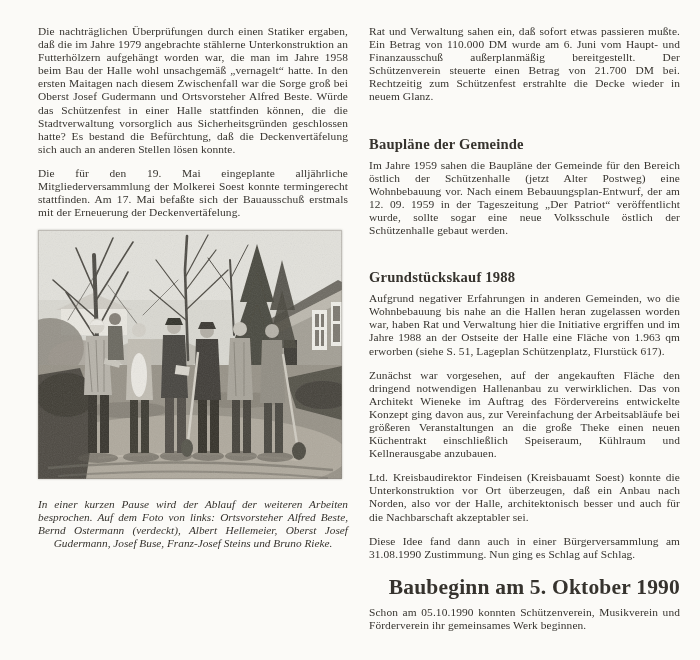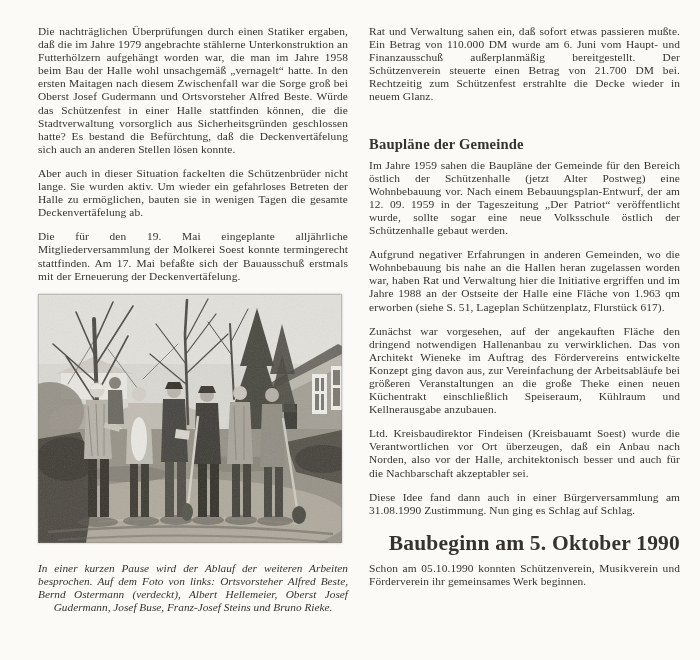--- a/index.html
+++ b/index.html
@@ -71,21 +71,20 @@
   }
 </style>
 </head>
 <body>
 
 <div class="page">
   <div class="columns">
 
     <div class="col left">
       <p class="body-par">Die nachträglichen Überprüfungen durch einen Statiker ergaben, daß die im Jahre 1979 angebrachte stählerne Unterkonstruktion an Futterhölzern aufgehängt worden war, die man im Jahre 1958 beim Bau der Halle wohl unsachgemäß „vernagelt“ hatte. In den ersten Maitagen nach diesem Zwischenfall war die Sorge groß bei Oberst Josef Gudermann und Ortsvorsteher Alfred Beste. Würde das Schützenfest in einer Halle stattfinden können, die die Stadtverwaltung vorsorglich aus Sicherheitsgründen geschlossen hatte? Es bestand die Befürchtung, daß die Deckenvertäfelung sich auch an anderen Stellen lösen konnte.</p>
-      <p class="body-par">Aber auch in dieser Situation fackelten die Schützenbrüder nicht lange. Sie wurden aktiv. Um wieder ein gefahrloses Betreten der Halle zu ermöglichen, bauten sie in wenigen Tagen die gesamte Deckenvertäfelung ab.</p>
       <p class="body-par">Die für den 19. Mai eingeplante alljährliche Mitgliederversammlung der Molkerei Soest konnte termingerecht stattfinden. Am 17. Mai befaßte sich der Bauausschuß erstmals mit der Erneuerung der Deckenvertäfelung.</p>
 
       <figure class="photo">
         <svg width="304" height="249" viewBox="0 0 304 249" xmlns="http://www.w3.org/2000/svg">
           <defs>
             <filter id="soften">
                 <feGaussianBlur stdDeviation="0.55"></feGaussianBlur>
               </filter>
             <filter id="grainF" x="0" y="0" width="100%" height="100%">
               <feTurbulence type="fractalNoise" baseFrequency="0.9" numOctaves="2"></feTurbulence>
@@ -241,23 +240,24 @@
 
       <figcaption class="caption">In einer kurzen Pause wird der Ablauf der weiteren Arbeiten besprochen. Auf dem Foto von links: Ortsvorsteher Alfred Beste, Bernd Ostermann (verdeckt), Albert Hellemeier, Oberst Josef Gudermann, Josef Buse, Franz-Josef Steins und Bruno Rieke.</figcaption>
     </div>
 
     <div class="col right">
       <p class="body-par">Rat und Verwaltung sahen ein, daß sofort etwas passieren mußte. Ein Betrag von 110.000 DM wurde am 6. Juni vom Haupt- und Finanzausschuß außerplanmäßig bereitgestellt. Der Schützenverein steuerte einen Betrag von 21.700 DM bei. Rechtzeitig zum Schützenfest erstrahlte die Decke wieder in neuem Glanz.</p>
 
       <h3 class="section-heading">Baupläne der Gemeinde</h3>
       <p class="body-par">Im Jahre 1959 sahen die Baupläne der Gemeinde für den Bereich östlich der Schützenhalle (jetzt Alter Postweg) eine Wohnbebauung vor. Nach einem Bebauungsplan-Entwurf, der am 12. 09. 1959 in der Tageszeitung „Der Patriot“ veröffentlicht wurde, sollte sogar eine neue Volksschule östlich der Schützenhalle gebaut werden.</p>
 
+      <h3 class="section-heading">Grundstückskauf 1988</h3>
       <p class="body-par">Aufgrund negativer Erfahrungen in anderen Gemeinden, wo die Wohnbebauung bis nahe an die Hallen heran zugelassen worden war, haben Rat und Verwaltung hier die Initiative ergriffen und im Jahre 1988 an der Ostseite der Halle eine Fläche von 1.963 qm erworben (siehe S. 51, Lageplan Schützenplatz, Flurstück 617).</p>
       <p class="body-par">Zunächst war vorgesehen, auf der angekauften Fläche den dringend notwendigen Hallenanbau zu verwirklichen. Das von Architekt Wieneke im Auftrag des Fördervereins entwickelte Konzept ging davon aus, zur Vereinfachung der Arbeitsabläufe bei größeren Veranstaltungen an die große Theke einen neuen Küchentrakt einschließlich Speiseraum, Kühlraum und Kellnerausgabe anzubauen.</p>
-      <p class="body-par">Ltd. Kreisbaudirektor Findeisen (Kreisbauamt Soest) wurde die Verantwortlichen vor Ort überzeugen, daß ein Anbau nach Norden, also vor der Halle, architektonisch besser und auch für die Nachbarschaft akzeptabler sei.</p>
+      <p class="body-par">Ltd. Kreisbaudirektor Findeisen (Kreisbauamt Soest) konnte die Unterkonstruktion vor Ort überzeugen, daß ein Anbau nach Norden, also vor der Halle, architektonisch besser und auch für die Nachbarschaft akzeptabler sei.</p>
       <p class="body-par">Diese Idee fand dann auch in einer Bürgerversammlung am 31.08.1990 Zustimmung. Nun ging es Schlag auf Schlag.</p>
 
       <h2 class="chapter-heading">Baubeginn am 5. Oktober 1990</h2>
       <p class="body-par">Schon am 05.10.1990 konnten Schützenverein, Musikverein und Förderverein ihr gemeinsames Werk beginnen.</p>
     </div>
   </div>
 
 </div>
 
 </body></html>

